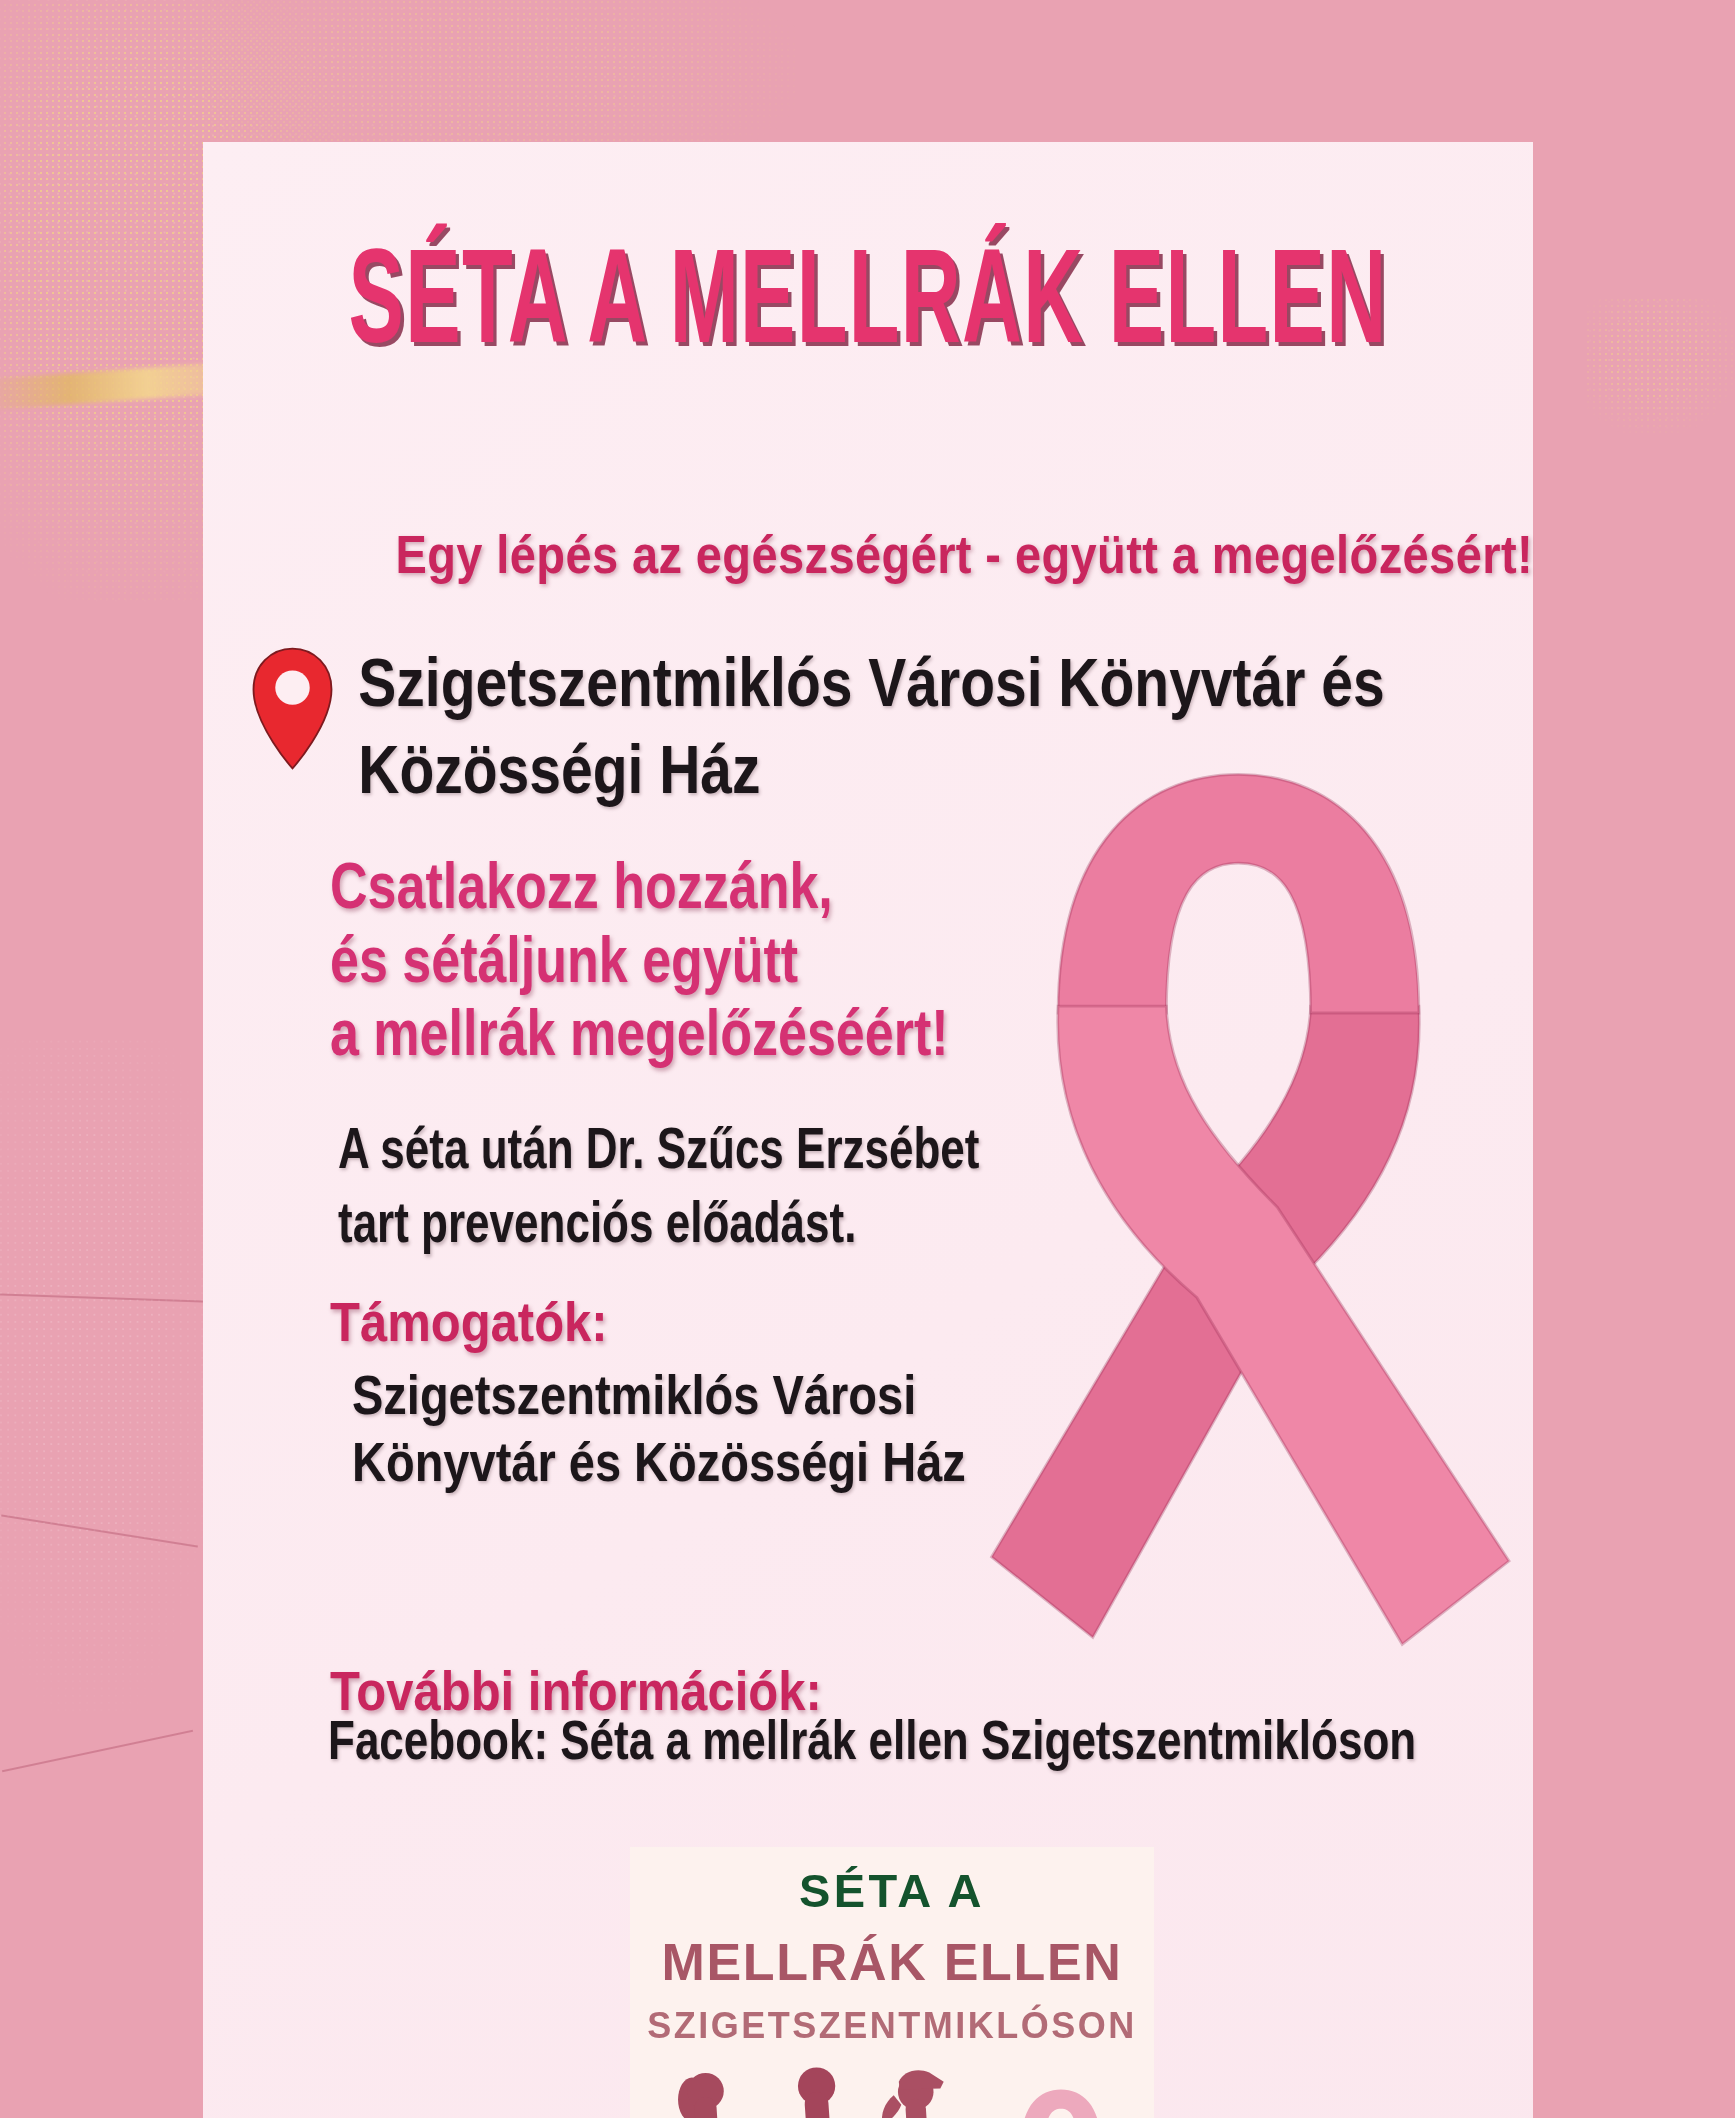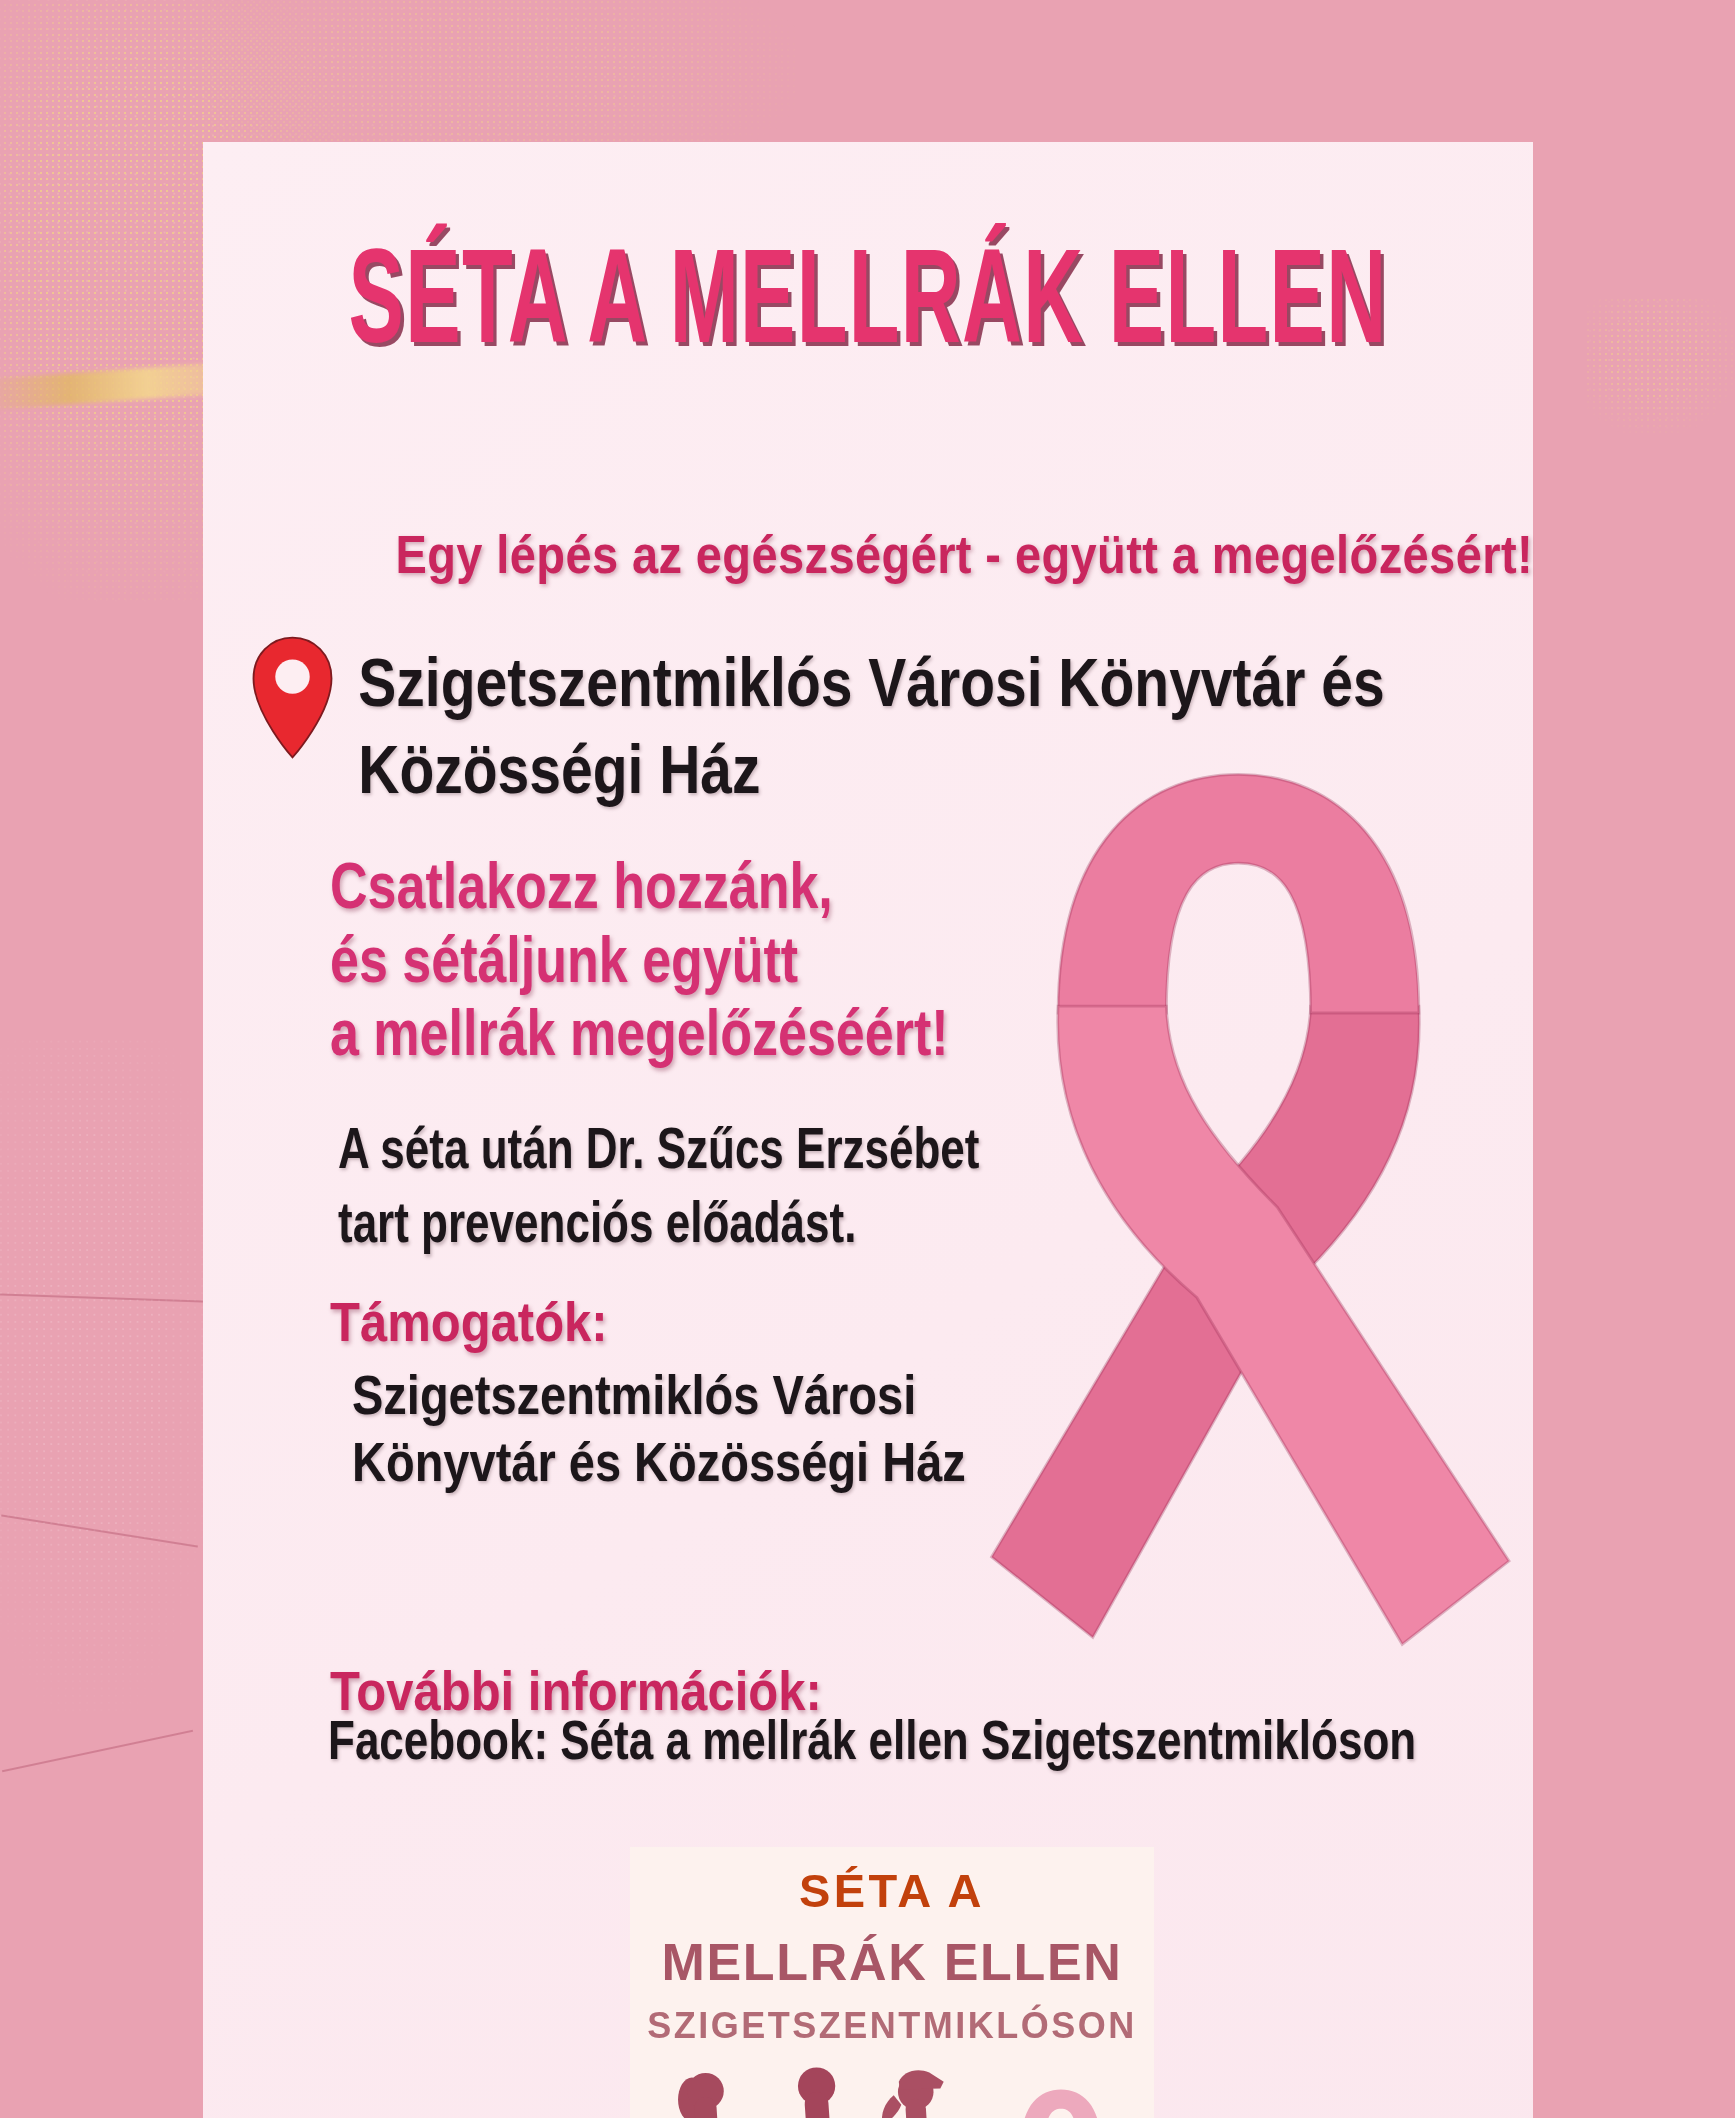--- a/index.html
+++ b/index.html
@@ -76,21 +76,21 @@
 
   <div class="abs ctr" style="top:78px;left:0;">
     <span class="sc b" style="font-size:83px;letter-spacing:1.3px;color:#e5346e;transform:scaleY(1.6);text-shadow:3.4px 2.5px 0 rgba(126,31,63,.8);">SÉTA A MELLRÁK ELLEN</span>
   </div>
 
 
   <div class="abs ctr" style="top:380px;left:0;text-align:right;">
     <span class="sc b pink softshadow" style="font-size:47px;letter-spacing:0.4px;transform:scaleY(1.15);">Egy lépés az egészségért - együtt a megelőzésért!</span>
   </div>
 
-  <div class="abs" style="left:44px;top:492px;display:flex;gap:20.3px;align-items:flex-start;">
+  <div class="abs" style="left:44px;top:492px;display:flex;gap:20.3px;align-items:center;">
     <svg width="91" height="127" viewBox="0 0 100 140">
       <path d="M50,4 C26,4 7,23 7,49 C7,88 50,136 50,136 C50,136 93,88 93,49 C93,23 74,4 50,4 Z" fill="#e8282f" stroke="#7e1a1f" stroke-width="2"></path>
       <circle cx="50" cy="47" r="19" fill="#fdeef2"></circle>
     </svg>
     <div style="margin-top:5.1px;">
       <div class="sc b blk blkshadow" style="font-size:57px;line-height:1.27;transform:scaleY(1.2);">
         <div class="line">Szigetszentmiklós Városi Könyvtár és</div>
         <div class="line">Közösségi Ház</div>
       </div>
     </div>
@@ -131,21 +131,21 @@
   </div>
 
   <svg class="abs" style="left:758px;top:589px;" width="555" height="1008" viewBox="0 0 400 700">
     <path d="M330,185 C334,265 300,330 235,390 L95,640 L22,582 L172,330 C222,280 250,235 252,185 Z" fill="#e36f94" stroke="rgba(150,40,80,.3)" stroke-width="2"></path>
     <path d="M70,190 C70,70 130,18 200,18 C270,18 330,70 330,190 L252,190 C252,105 230,82 200,82 C170,82 148,105 148,190 Z" fill="#eb7da0" stroke="rgba(150,40,80,.3)" stroke-width="2"></path>
     <path d="M70,185 C66,270 105,340 170,395 L318,645 L395,585 L228,330 C180,282 150,240 148,185 Z" fill="#ef87a7" stroke="rgba(150,40,80,.3)" stroke-width="2"></path>
   </svg>
 
   <div id="logo-box">
     <div class="abs ctr" style="top:15.7px;left:0;">
-      <span class="sc b" style="font-size:47px;letter-spacing:3.4px;color:#c2410c;">SÉTA A</span>
+      <span class="sc b" style="font-size:47px;letter-spacing:3.4px;color:#14532d;">SÉTA A</span>
     </div>
     <div class="abs ctr" style="top:85px;left:0;">
       <span class="sc b" style="font-size:52px;letter-spacing:1.7px;color:#a85666;">MELLRÁK ELLEN</span>
     </div>
     <div class="abs ctr" style="top:158px;left:0;">
       <span class="sc b" style="font-size:36px;letter-spacing:2.5px;color:#b26b76;">SZIGETSZENTMIKLÓSON</span>
     </div>
 
     <svg class="abs" style="left:12px;top:218px;" width="339" height="237" viewBox="0 0 800 540">
       <g fill="none" stroke="#a64a5e" stroke-linecap="round">

